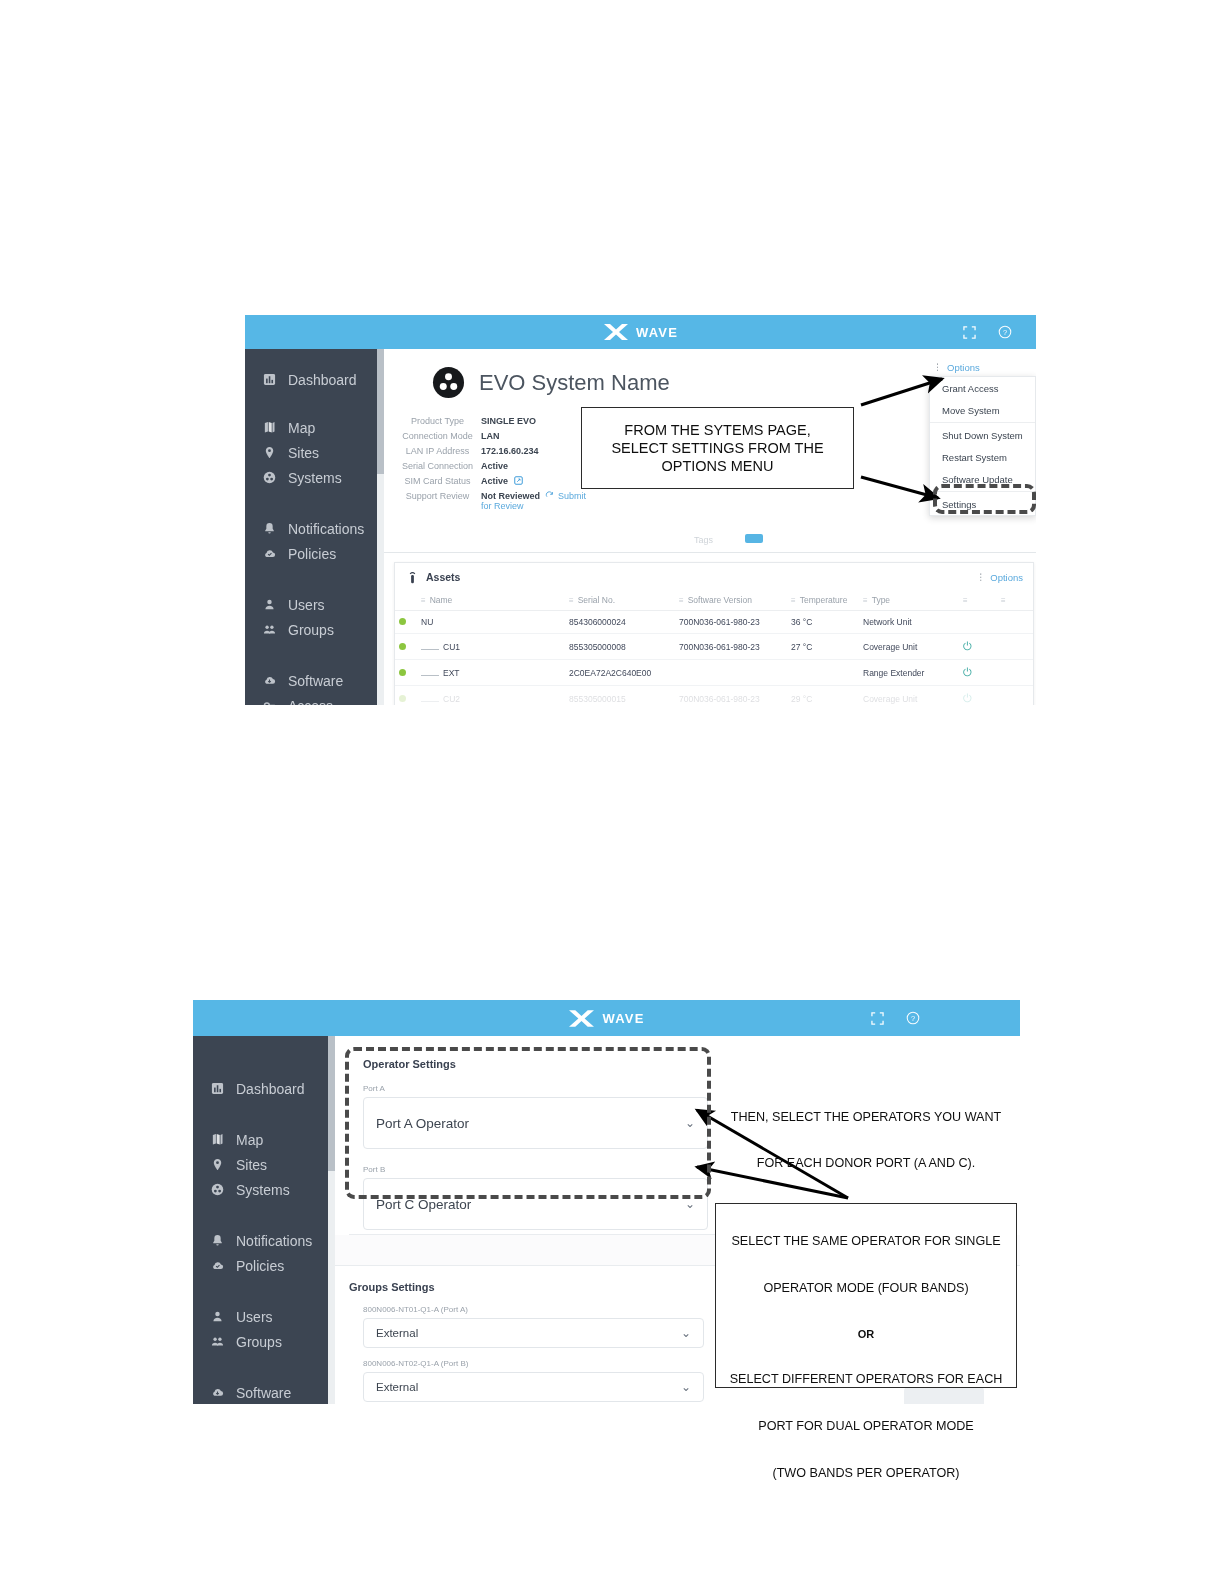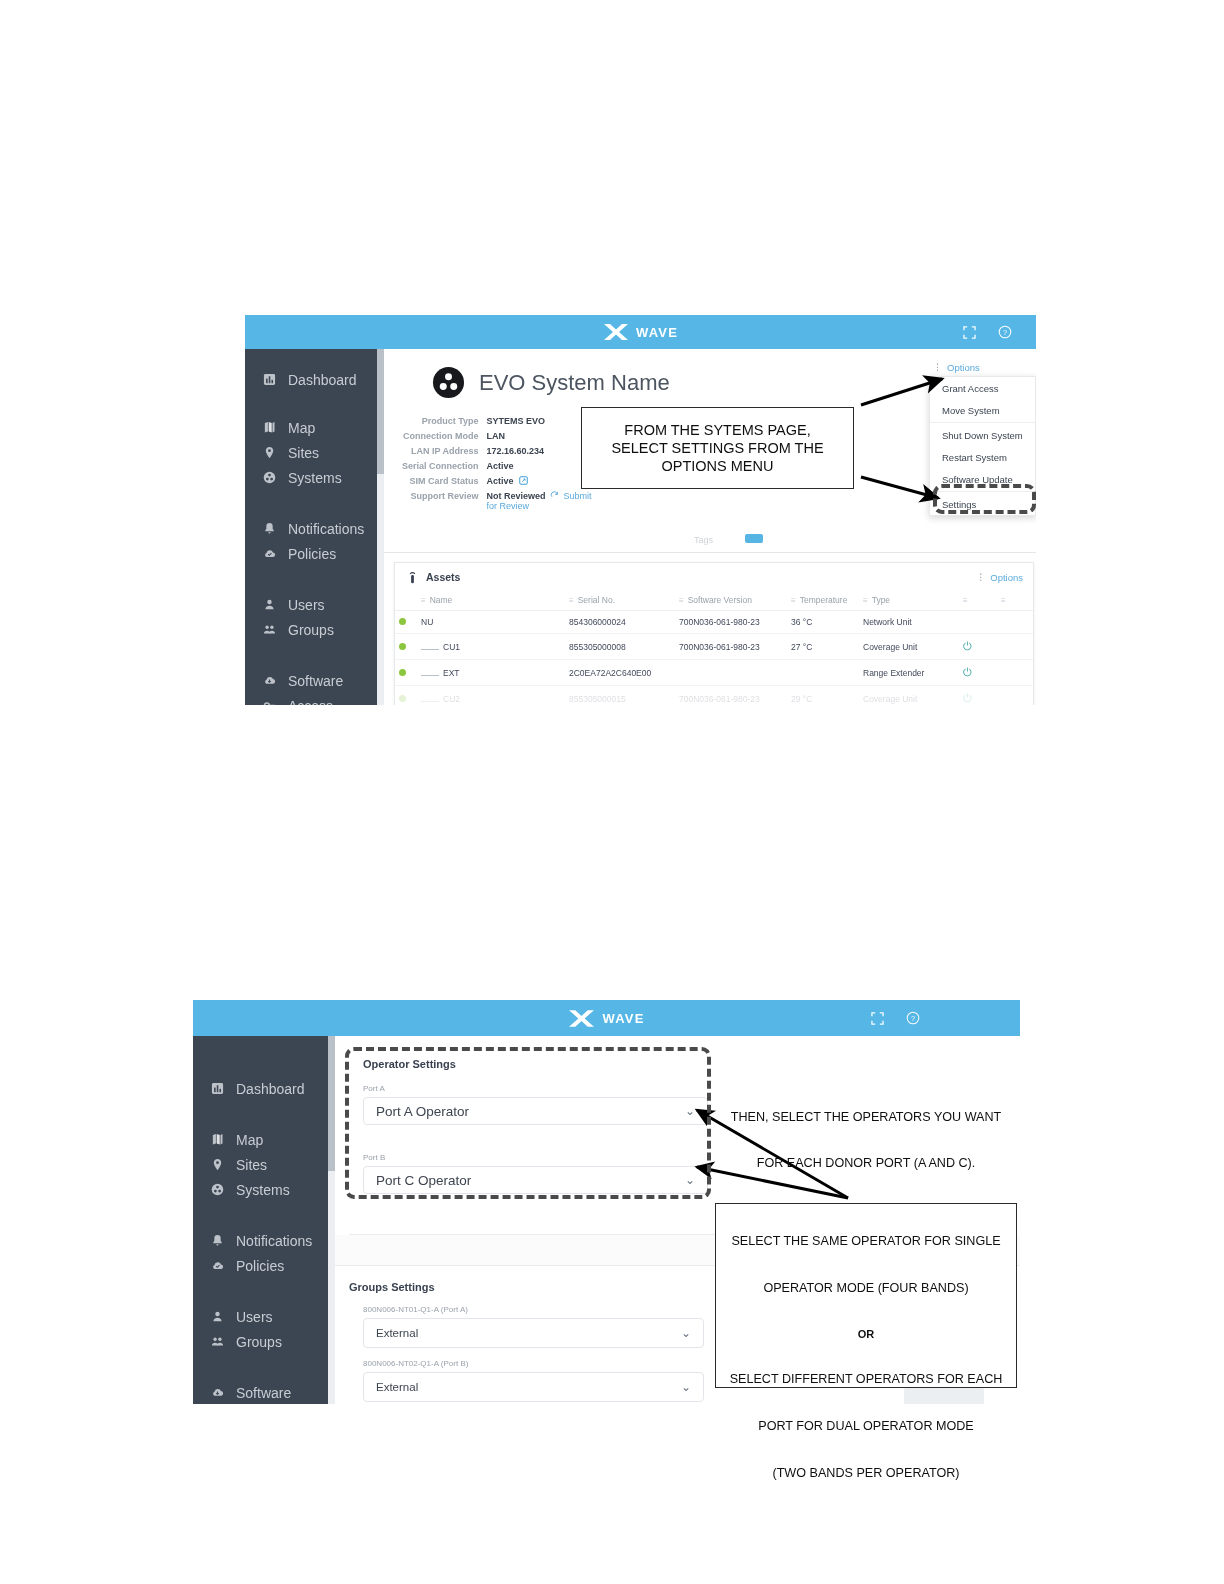--- a/index.html
+++ b/index.html
@@ -61,21 +61,21 @@
 
   
   .content { flex: 1 1 auto; background: #ffffff; position: relative; overflow: hidden; }
 
   
   .sys-head { display: flex; align-items: center; gap: 14px; }
   .sys-title { font-size: 22px; color: #4c5560; font-weight: 400; }
 
   .kv-table { border-collapse: collapse; }
   .kv-table td { font-size: 9px; padding: 2.5px 0; vertical-align: top; }
-  .kv-k { color: #9aa2ab; text-align: right; padding-right: 8px !important; white-space: nowrap; font-weight: bold; }
+  .kv-k { color: #9aa2ab; text-align: center; padding-right: 8px !important; white-space: nowrap; }
   .kv-v { color: #3b4estyle; color: #3b4450; font-weight: 600; white-space: nowrap; }
   .kv-v .lnk { color: #5aa9dd; font-weight: 400; }
 
   .ghost-tags { position: absolute; color: #cfd4d9; font-size: 9px; }
   .ghost-chip { position: absolute; background: #57b5e4; border-radius: 2px; }
 
   .divider { position: absolute; left: 0; right: 0; height: 1px; background: #e3e7ea; }
 
   
   .opt-trigger {
@@ -135,21 +135,21 @@
     border-radius: 9px;
     pointer-events: none;
   }
   svg.arrow-layer { position: absolute; left: 0; top: 0; overflow: visible; pointer-events: none; }
 
   
   .panel-title { font-size: 11px; font-weight: 700; color: #394150; }
   .field-label { font-size: 8px; color: #9aa2ab; margin-bottom: 4px; }
   .select-box {
     border: 1px solid #e2e6ea; border-radius: 4px; background: #fff;
-    height: 28px; display: flex; align-items: center; justify-content: space-between;
+    height: 52px; display: flex; align-items: center; justify-content: space-between;
     padding: 0 12px; color: #3d4550; font-size: 13.5px;
   }
   .chev { color: #6b7480; font-size: 12px; }
   .thin-rule { height: 1px; background: #e9ecef; }
   .ghost-btn {
     position: absolute; background: #eceff2; border-radius: 5px;
   }
 </style>
 </head>
 <body>
@@ -276,21 +276,21 @@
             <circle cx="11.6" cy="21" r="3.6" fill="#fff"></circle>
             <circle cx="22.4" cy="21" r="3.6" fill="#fff"></circle>
           </svg>
           <span class="sys-title">EVO System Name</span>
         </div>
 
         <table class="kv-table" style="position:absolute; left:18px; top:64px;">
           <tbody>
               <tr>
             <td class="kv-k">Product Type</td>
-            <td class="kv-v">SYTEMS EVO</td>
+            <td class="kv-v">SINGLE EVO</td>
           </tr>
           <tr>
             <td class="kv-k">Connection Mode</td>
             <td class="kv-v">LAN</td>
           </tr>
           <tr>
             <td class="kv-k">LAN IP Address</td>
             <td class="kv-v">172.16.60.234</td>
           </tr>
           <tr>
@@ -542,21 +542,21 @@
 
         <div style="position:absolute; left:28px; top:22px; width:345px;">
           <div class="panel-title">Operator Settings</div>
           <div style="margin-top:14px;">
             <div class="field-label">Port A</div>
             <div class="select-box">
               <span>Port A Operator</span>
               <span class="chev">⌄</span>
             </div>
           </div>
-          <div style="margin-top:28px;">
+          <div style="margin-top:16px;">
             <div class="field-label">Port B</div>
             <div class="select-box">
               <span>Port C Operator</span>
               <span class="chev">⌄</span>
             </div>
           </div>
         </div>
 
         <div class="thin-rule" style="position:absolute; left:14px; top:198px; width:605px;"></div>
         <div style="position:absolute; left:0; top:199px; width:100%; height:30px; background:#fbfbfc;"></div>

